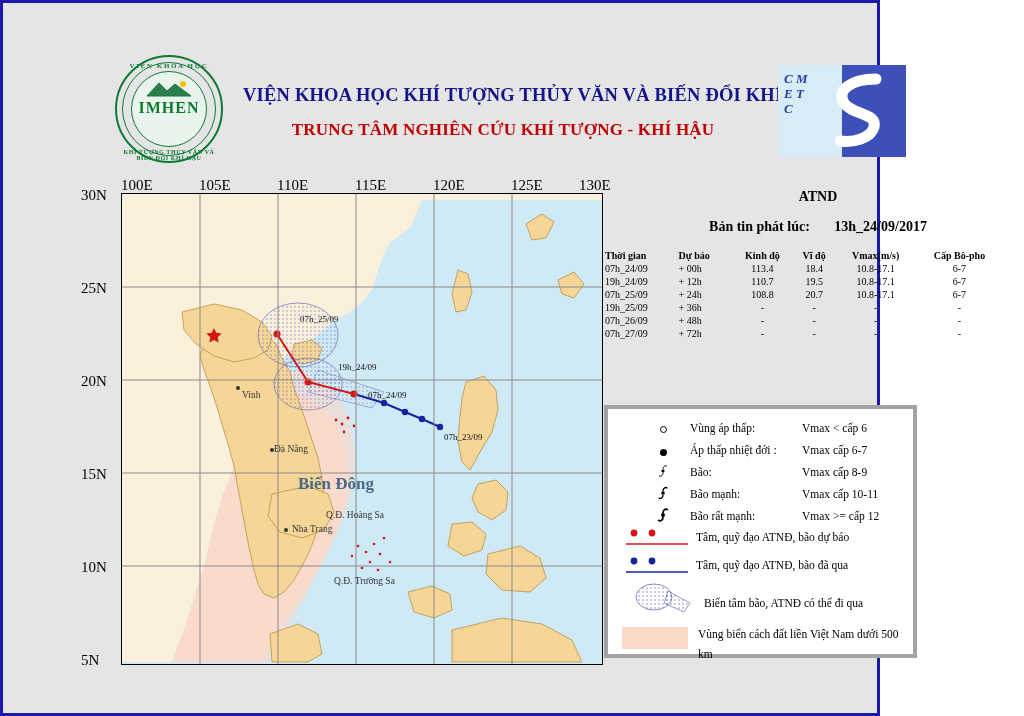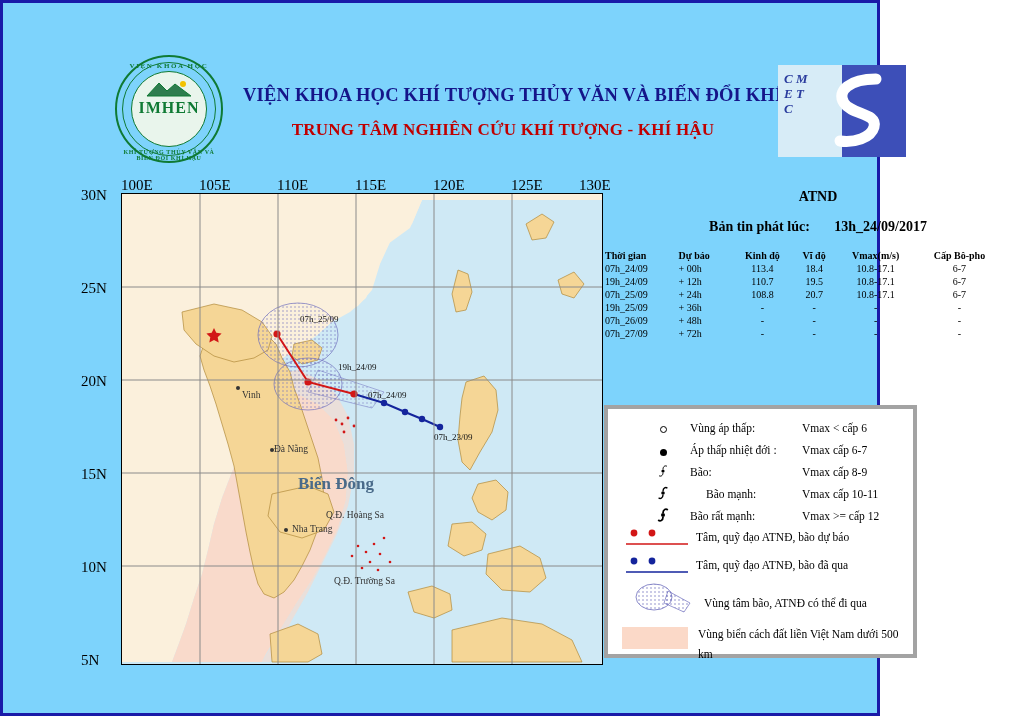--- a/index.html
+++ b/index.html
@@ -14,21 +14,21 @@
     position: relative;
     overflow: hidden;
   }
   #page {
     position: absolute;
     left: 0; top: 0;
     width: 880px;
     height: 716px;
     border: 3px solid #1a1aa8;
     box-sizing: border-box;
-    background: #7dd3fc;
+    background: #e5e5e5;
   }
 
   
   .header {
     position: absolute;
     left: 0; top: 0;
     width: 1018px;
     height: 160px;
   }
   .logo-imhen {
@@ -470,21 +470,21 @@
       <div class="place-label" style="left:204px; top:268px;margin-top:48px;">Q.Đ. Hoàng Sa</div>
       <div class="place-label" style="left:170px; top:330px;">Nha Trang</div>
       <div class="place-label" style="left:212px; top:382px;">Q.Đ. Trường Sa</div>
 
       <div class="sea-label" style="left:176px; top:280px;">Biển Đông</div>
 
       
       <div class="track-time-label" style="left:178px; top:120px;">07h_25/09</div>
       <div class="track-time-label" style="left:216px; top:168px;">19h_24/09</div>
       <div class="track-time-label" style="left:246px; top:196px;">07h_24/09</div>
-      <div class="track-time-label" style="left:312px; top:238px;">07h_23/09</div>
+      <div class="track-time-label" style="left:322px; top:238px;">07h_23/09</div>
     </div>
   </div>
 
   <div class="right-panel">
     <div class="atnd-title">ATND</div>
     <div class="bulletin-line">
       <span>Bản tin phát lúc:</span>
       <span class="val" style="margin-left:21px;">13h_24/09/2017</span>
     </div>
 
@@ -572,21 +572,21 @@
       <path d="M6 8.6 C6 12 3.4 12.8 2 11.6" fill="none" stroke="#000" stroke-width="1"></path>
     </svg>
     <div class="legend-row" style="left:82px; top:57px;">Bão:</div>
     <div class="legend-vmax" style="left:194px; top:57px;">Vmax cấp 8-9</div>
 
     <svg class="legend-sym storm-sym" style="left:49px; top:77px;" viewBox="0 0 12 14">
       <circle cx="6" cy="7" r="1.8" fill="#000"></circle>
       <path d="M6 5.2 C6 1.6 8.8 0.8 10.4 2.2" fill="none" stroke="#000" stroke-width="1.4"></path>
       <path d="M6 8.8 C6 12.4 3.2 13.2 1.6 11.8" fill="none" stroke="#000" stroke-width="1.4"></path>
     </svg>
-    <div class="legend-row" style="left:82px; top:79px;margin-left:16px;">Bão mạnh:</div>
+    <div class="legend-row" style="left:82px; top:79px;">Bão mạnh:</div>
     <div class="legend-vmax" style="left:194px; top:79px;">Vmax cấp 10-11</div>
 
     <svg class="legend-sym storm-sym" style="left:49px; top:99px;" viewBox="0 0 12 14">
       <circle cx="6" cy="7" r="2" fill="#000"></circle>
       <path d="M6 5 C6 1.2 9 0.4 10.8 2" fill="none" stroke="#000" stroke-width="1.8"></path>
       <path d="M6 9 C6 12.8 3 13.6 1.2 12" fill="none" stroke="#000" stroke-width="1.8"></path>
     </svg>
     <div class="legend-row" style="left:82px; top:101px;">Bão rất mạnh:</div>
     <div class="legend-vmax" style="left:194px; top:101px;">Vmax &gt;= cấp 12</div>
 
@@ -606,19 +606,19 @@
 
     <svg class="legend-sym" style="left:22px; top:170px;" width="64" height="40" viewBox="0 0 64 40">
       <defs>
         <pattern id="stipple2" width="4" height="4" patternUnits="userSpaceOnUse">
           <circle cx="1" cy="1" r="0.7" fill="#6d6dbd"></circle>
         </pattern>
       </defs>
       <ellipse cx="24" cy="18" rx="18" ry="13" fill="url(#stipple2)" stroke="#6d6dbd" stroke-width="0.8"></ellipse>
       <path d="M38 12 L60 24 L54 33 L34 24 Z" fill="url(#stipple2)" stroke="#6d6dbd" stroke-width="0.7"></path>
     </svg>
-    <div class="legend-row" style="left:96px; top:188px;">Vùng tâm bão, ATNĐ có thể đi qua</div>
+    <div class="legend-row" style="left:96px; top:188px;">Biển tâm bão, ATNĐ có thể đi qua</div>
 
     <div class="legend-sym" style="left:14px; top:218px; width:66px; height:22px; background:#fbd9c8;"></div>
     <div class="legend-row" style="left:90px; top:215px; white-space:normal; width:210px; line-height:20px;">Vùng biển cách đất liền Việt Nam dưới 500 km</div>
   </div>
 
 </div>
 
 </body></html>

